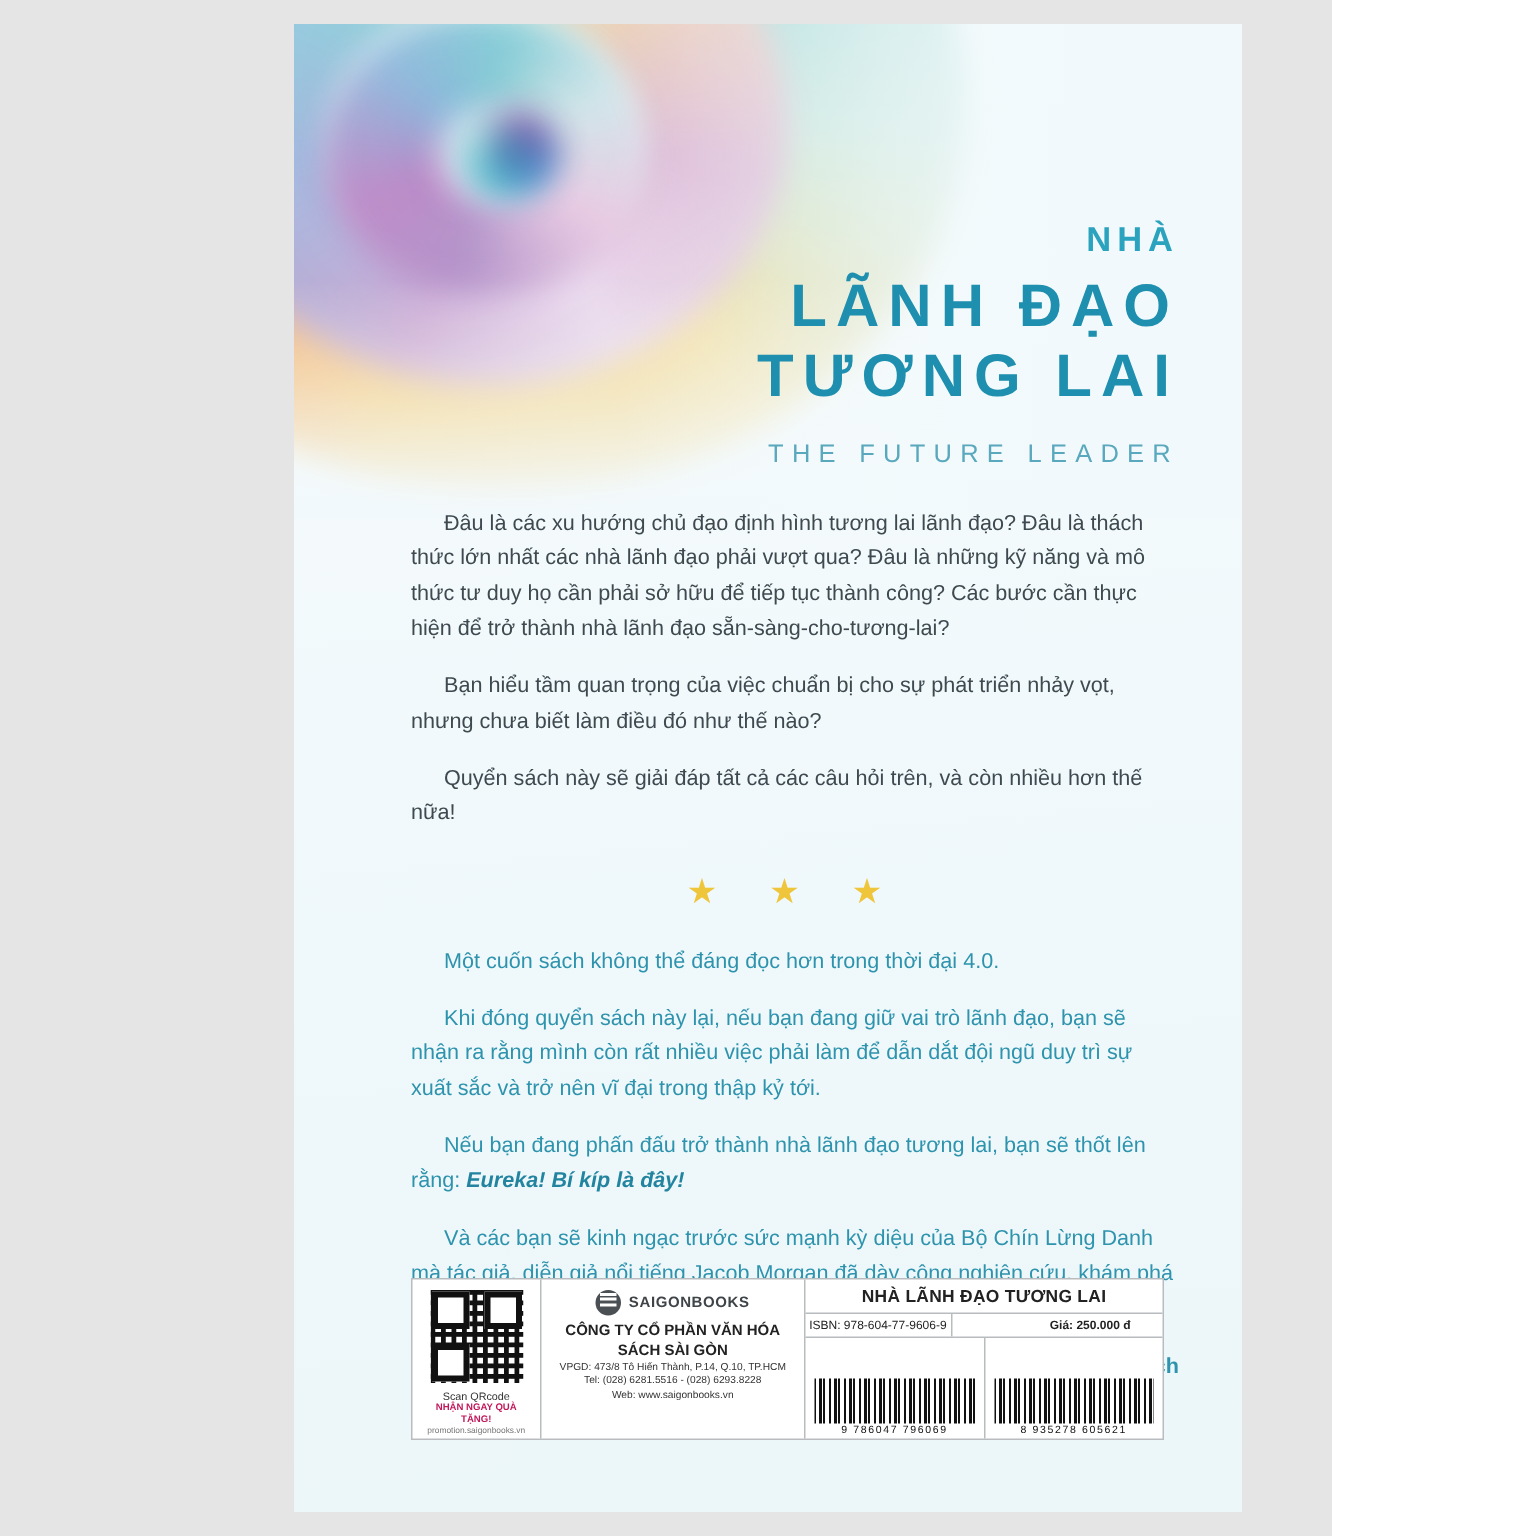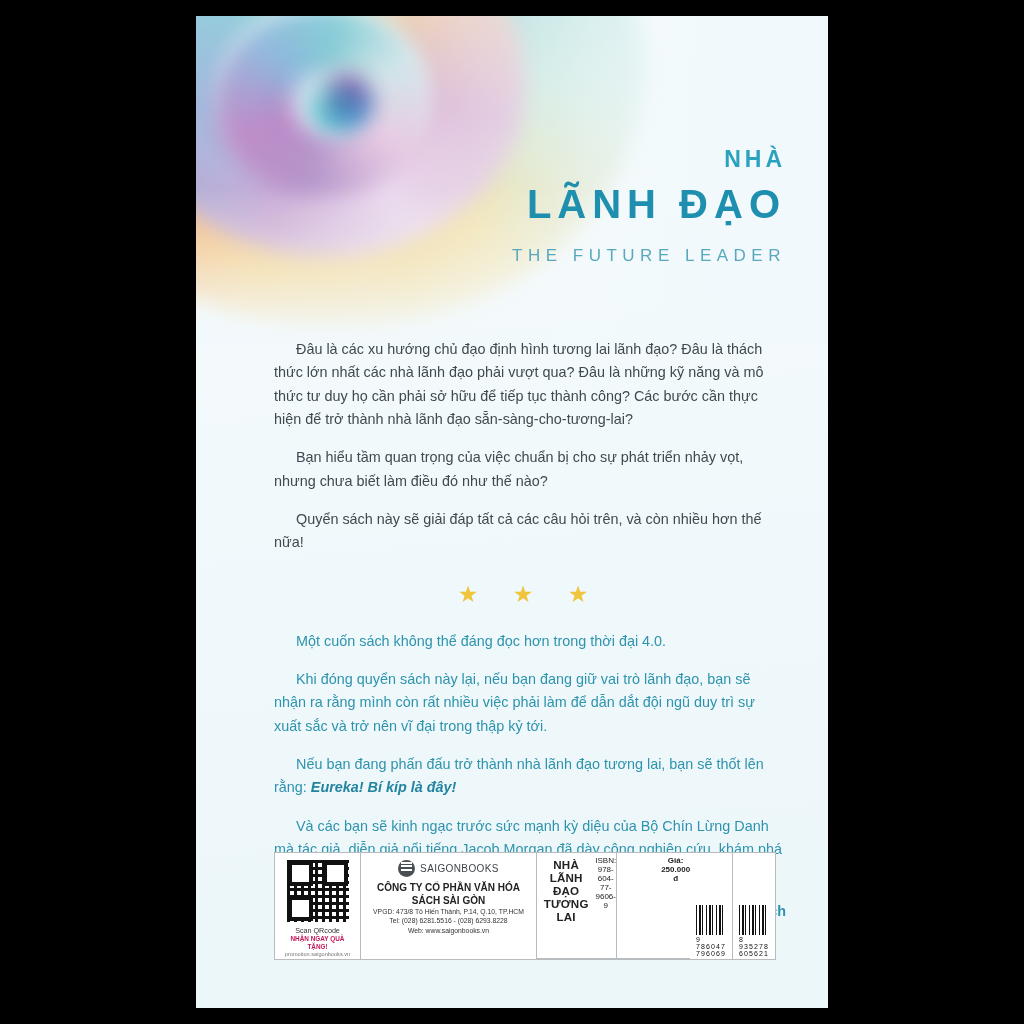--- a/index.html
+++ b/index.html
@@ -9,23 +9,23 @@
   }
   body {
     width: 1024px;
     height: 1024px;
     font-family: "Liberation Sans", sans-serif;
     overflow: hidden;
   }
 
   .page {
     position: relative;
-    width: 1024px;
+    width: 888px;
     height: 1024px;
-    background: #000000;
+    background: #e5e5e5;
   }
 
   
   .cover {
     position: absolute;
     left: 196px;
     top: 16px;
     width: 632px;
     height: 992px;
     background: linear-gradient(175deg, #f9fcfd 0%, #f4fafc 30%, #eff8fb 60%, #ecf7fa 100%);
@@ -251,29 +251,29 @@
     position: relative;
   }
   .logo-mark::before {
     content: "";
     position: absolute;
     left: 3px; top: 5px;
     width: 11px; height: 2px;
     background: #fff;
     box-shadow: 0 4px 0 #fff, 0 -3px 0 #fff;
   }
-  .logo-txt { font-size: 10px; letter-spacing: .4px; color: #3f4448; font-weight: 400; }
+  .logo-txt { font-size: 10px; letter-spacing: .4px; color: #3f4448; font-weight: 700; }
   .pub-name { font-size: 10px; font-weight: 700; color: #222; line-height: 1.3; }
   .pub-line { font-size: 6.8px; color: #333; line-height: 1.38; }
 
   .code-cell {
     flex: 1;
     padding: 0;
     display: flex;
-    flex-direction: row;
+    flex-direction: column;
   }
   .code-title {
     border-bottom: 1px solid #b9bcbe;
     text-align: center;
     font-size: 11.6px;
     font-weight: 700;
     color: #222;
     padding: 5px 0 4px 0;
     letter-spacing: .2px;
   }
@@ -335,20 +335,21 @@
       <div class="band b6"></div>
       <div class="band b7"></div>
       <div class="band b8"></div>
       <div class="fade"></div>
       <div class="fade-r"></div>
     </div>
 
     <div class="title-block">
       <div class="t-nha">NHÀ</div>
       <div class="t-main">LÃNH ĐẠO</div>
+      <div class="t-main">TƯƠNG LAI</div>
       <div class="t-sub">THE FUTURE LEADER</div>
     </div>
 
     <div class="body-copy">
       <p>Đâu là các xu hướng chủ đạo định hình tương lai lãnh đạo? Đâu là thách thức lớn nhất các nhà lãnh đạo phải vượt qua? Đâu là những kỹ năng và mô thức tư duy họ cần phải sở hữu để tiếp tục thành công? Các bước cần thực hiện để trở thành nhà lãnh đạo sẵn-sàng-cho-tương-lai?</p>
       <p>Bạn hiểu tầm quan trọng của việc chuẩn bị cho sự phát triển nhảy vọt, nhưng chưa biết làm điều đó như thế nào?</p>
       <p>Quyển sách này sẽ giải đáp tất cả các câu hỏi trên, và còn nhiều hơn thế nữa!</p>
 
       <div class="stars">★  ★  ★</div>
 

